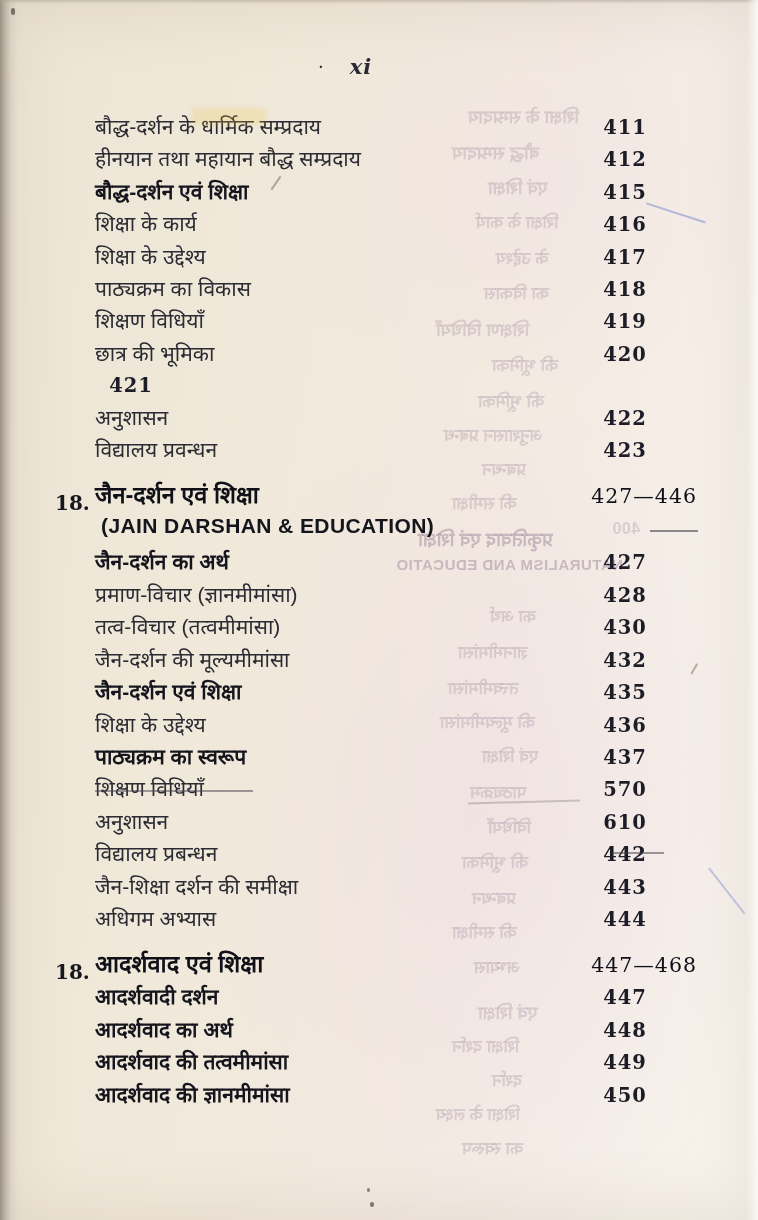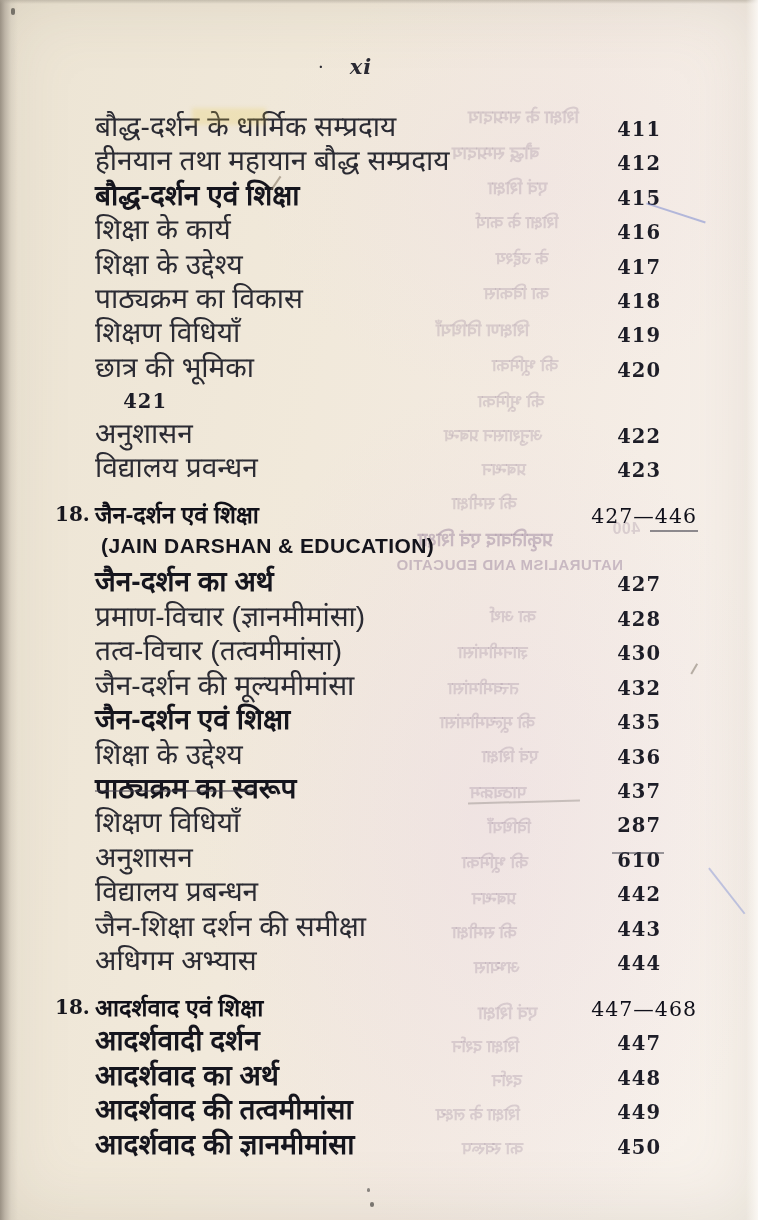--- a/index.html
+++ b/index.html
@@ -26,28 +26,28 @@
 
   
   #header{position:absolute;left:318px;top:54px;display:flex;align-items:center;gap:26px;
     font-family:"DejaVu Serif",serif;color:#2a2a33;}
   #header .dot{font-size:18px;}
   #header .pg{font-style:italic;font-weight:bold;font-size:21px;letter-spacing:1px;}
 
   
   #toc{position:absolute;left:95px;top:111px;width:602px;}
   .row{display:flex;align-items:baseline;line-height:31.4px;white-space:nowrap;}
-  .row .label{flex:1;font-size:28px;color:#2b2b33;overflow:visible;}
+  .row .label{flex:1;font-size:21px;color:#2b2b33;overflow:visible;}
   .row.bold .label{font-weight:bold;color:#15151d;}
-  .row .num{width:72px;text-align:right;padding-right:36px;
+  .row .num{width:72px;text-align:center;padding-right:36px;
     font-family:"DejaVu Serif",serif;font-size:19.5px;font-weight:600;
     color:#1d1d27;letter-spacing:1px;}
   .sec{position:relative;margin-top:13px;}
   .sec .head{display:flex;align-items:baseline;line-height:32px;}
-  .sec .no{position:absolute;left:-40px;top:3px;
+  .sec .no{position:absolute;left:-40px;top:12px;
     font-family:"DejaVu Serif",serif;font-weight:bold;font-size:20px;color:#17171f;}
   .sec .title{flex:1;font-size:23.5px;font-weight:bold;color:#101018;white-space:nowrap;}
   .sec .range{font-family:"DejaVu Serif",serif;font-size:20.5px;font-weight:normal;
     color:#10101a;letter-spacing:1px;}
   .sec .subtitle{margin:0 0 7px 6px;line-height:27px;font-size:21px;font-weight:bold;
     letter-spacing:0.4px;color:#14141c;white-space:nowrap;}
 
   
   .bleed{position:absolute;transform:scaleX(-1);color:rgba(156,136,156,0.30);
     filter:blur(0.6px);white-space:nowrap;font-weight:bold;}
@@ -211,21 +211,21 @@
     <span class="num">436</span>
   </div>
 
   <div class="row bold">
     <span class="label">पाठ्यक्रम का स्वरूप</span>
     <span class="num">437</span>
   </div>
 
   <div class="row">
     <span class="label">शिक्षण विधियाँ</span>
-    <span class="num">287</span>
+    <span class="num">570</span>
   </div>
 
 
   <div class="row">
     <span class="label">अनुशासन</span>
     <span class="num">610</span>
   </div>
 
   <div class="row">
     <span class="label">विद्यालय प्रबन्धन</span>

